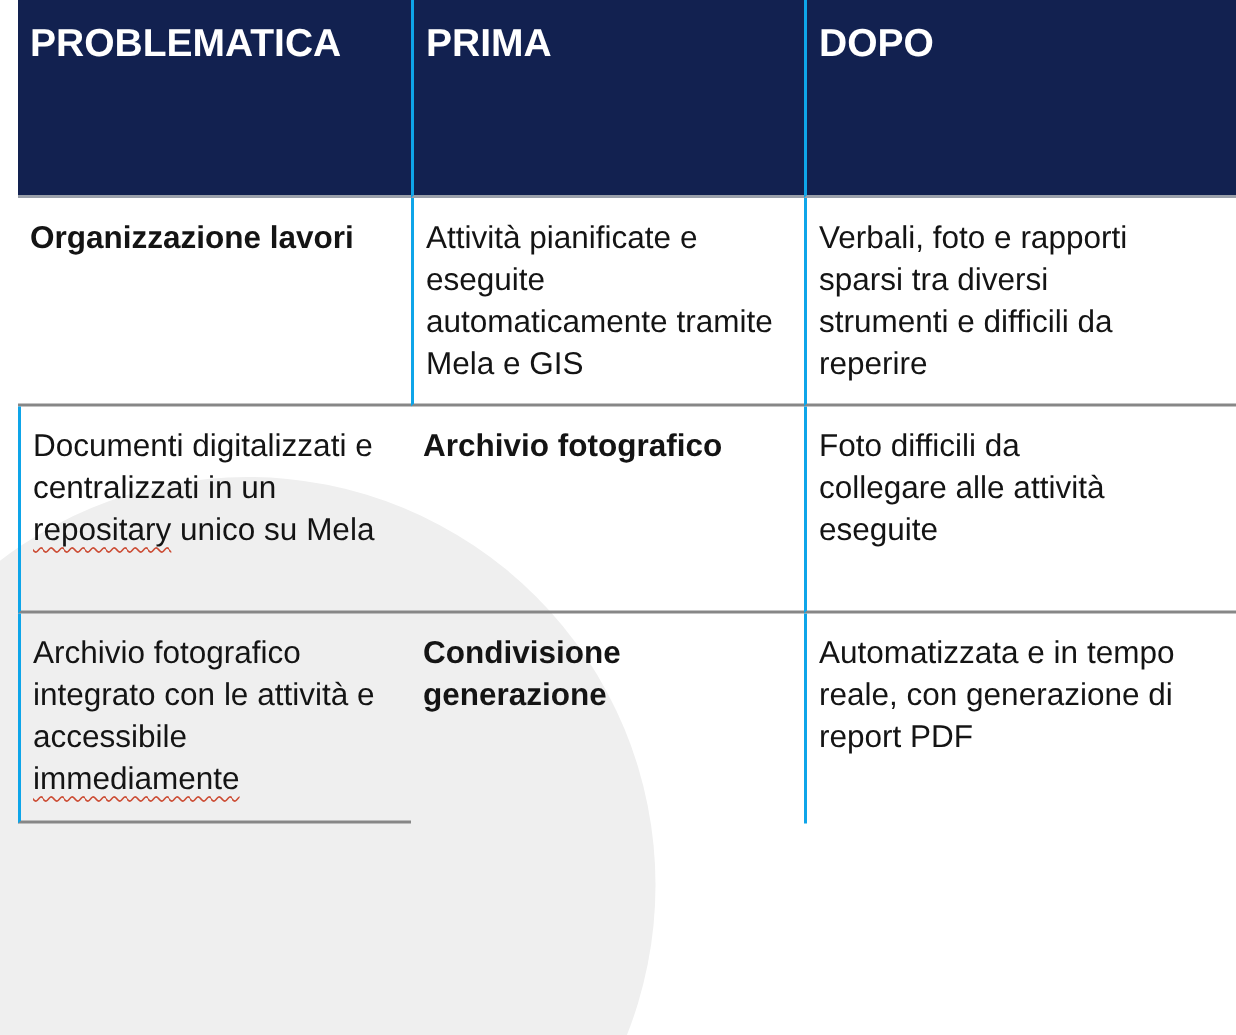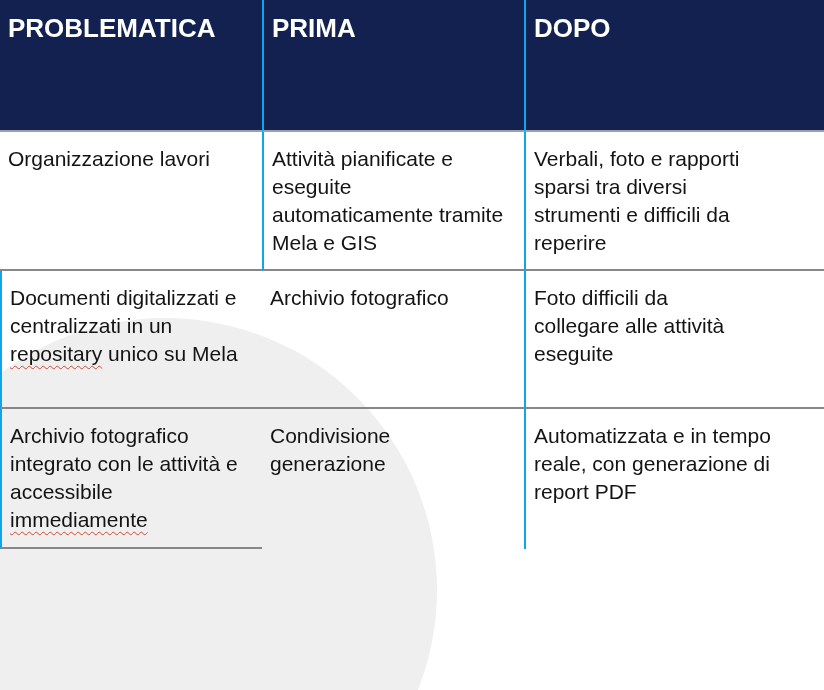--- a/index.html
+++ b/index.html
@@ -25,41 +25,42 @@
     background: #efefef;
     z-index: 0;
   }
   .table {
     position: absolute;
     inset: 0;
     z-index: 1;
     display: grid;
     grid-template-columns: 262px 262px 300px;
     grid-template-rows: 132px 139px 138px 140px 141px;
+    margin-left: 12px;
   }
   .cell {
     box-sizing: border-box;
     padding: 13px 10px 8px 8px;
     color: #141414;
     font-size: 21px;
     line-height: 28px;
     background: transparent;
   }
   .cell.head {
     background: #122150;
     color: #ffffff;
     font-weight: bold;
     font-size: 26px;
     line-height: 30px;
     border-bottom: 2px solid #9aa0aa;
   }
   .cell.c2, .cell.c3 { border-left: 2px solid #0ea5e9; }
   .cell.b { white-space: pre-line; }
   .cell.b.sep { border-bottom: 2px solid #878787; }
-  .cell.bold { font-weight: normal; }
+  .cell.bold { font-weight: bold; }
   .miss {
     text-decoration: underline;
     text-decoration-style: wavy;
     text-decoration-color: #cc4b33;
     text-decoration-thickness: 1px;
     text-underline-offset: 4px;
     text-align: center;
   }
 </style>
 </head>

